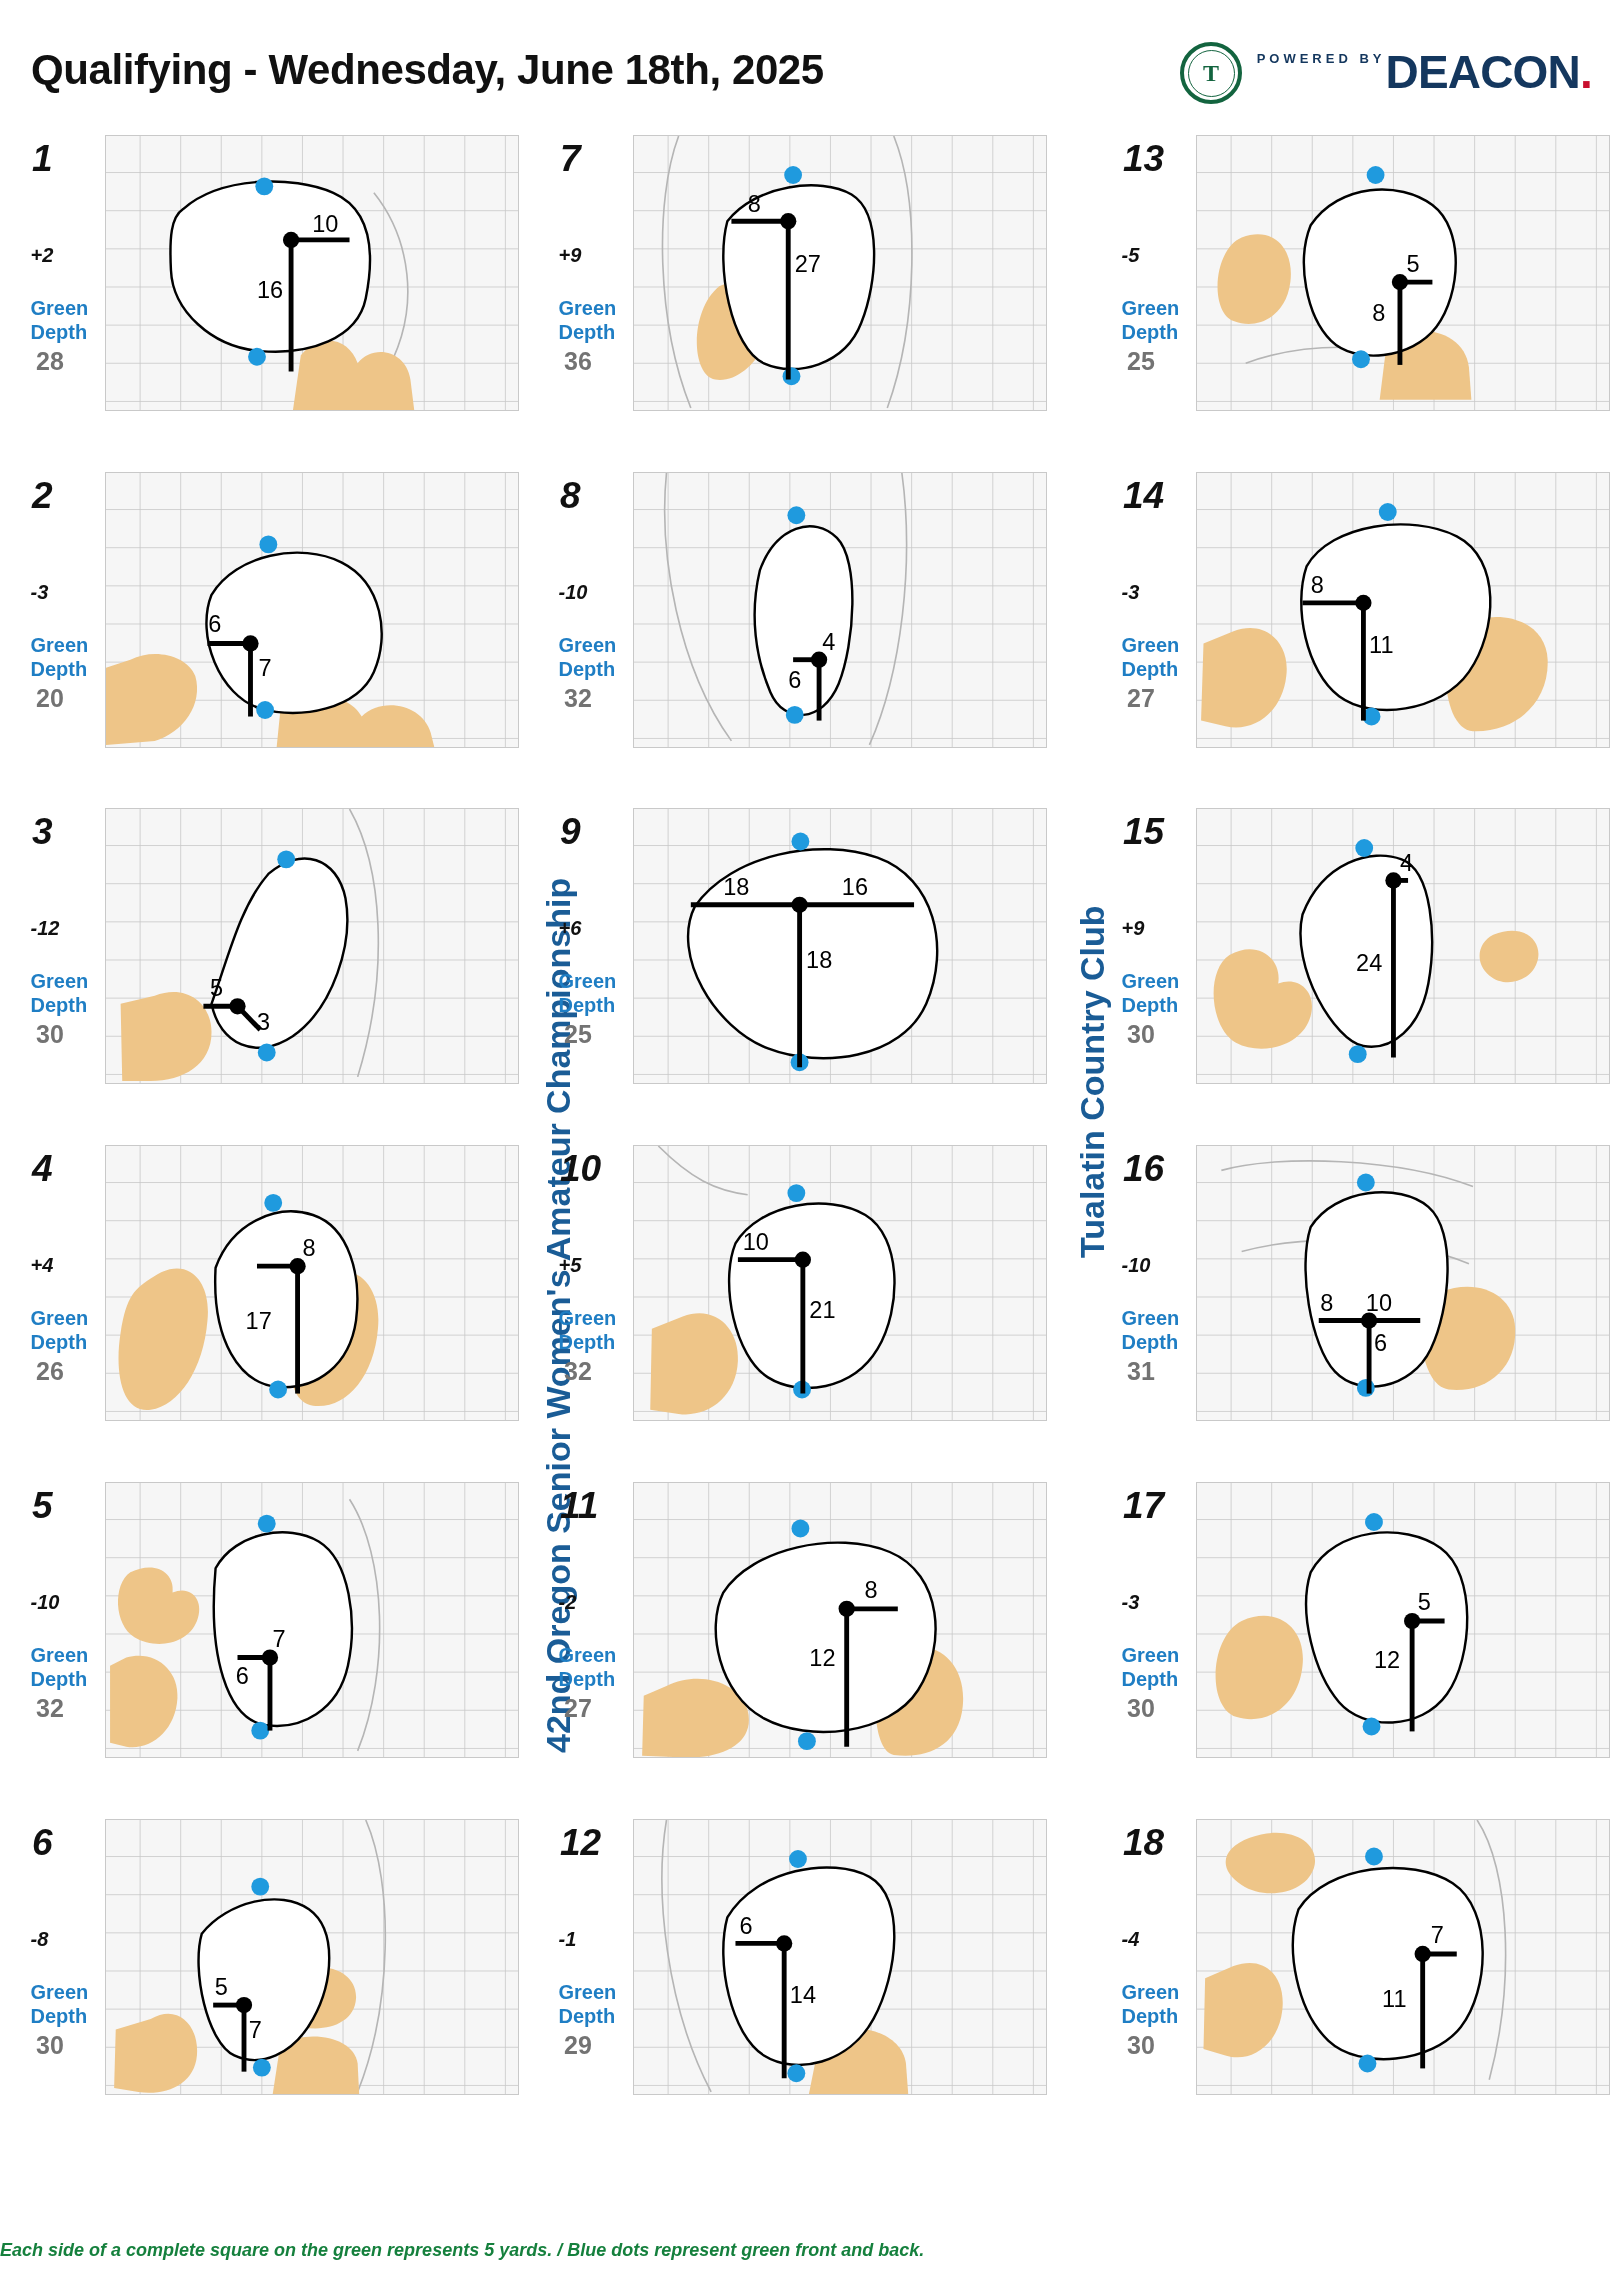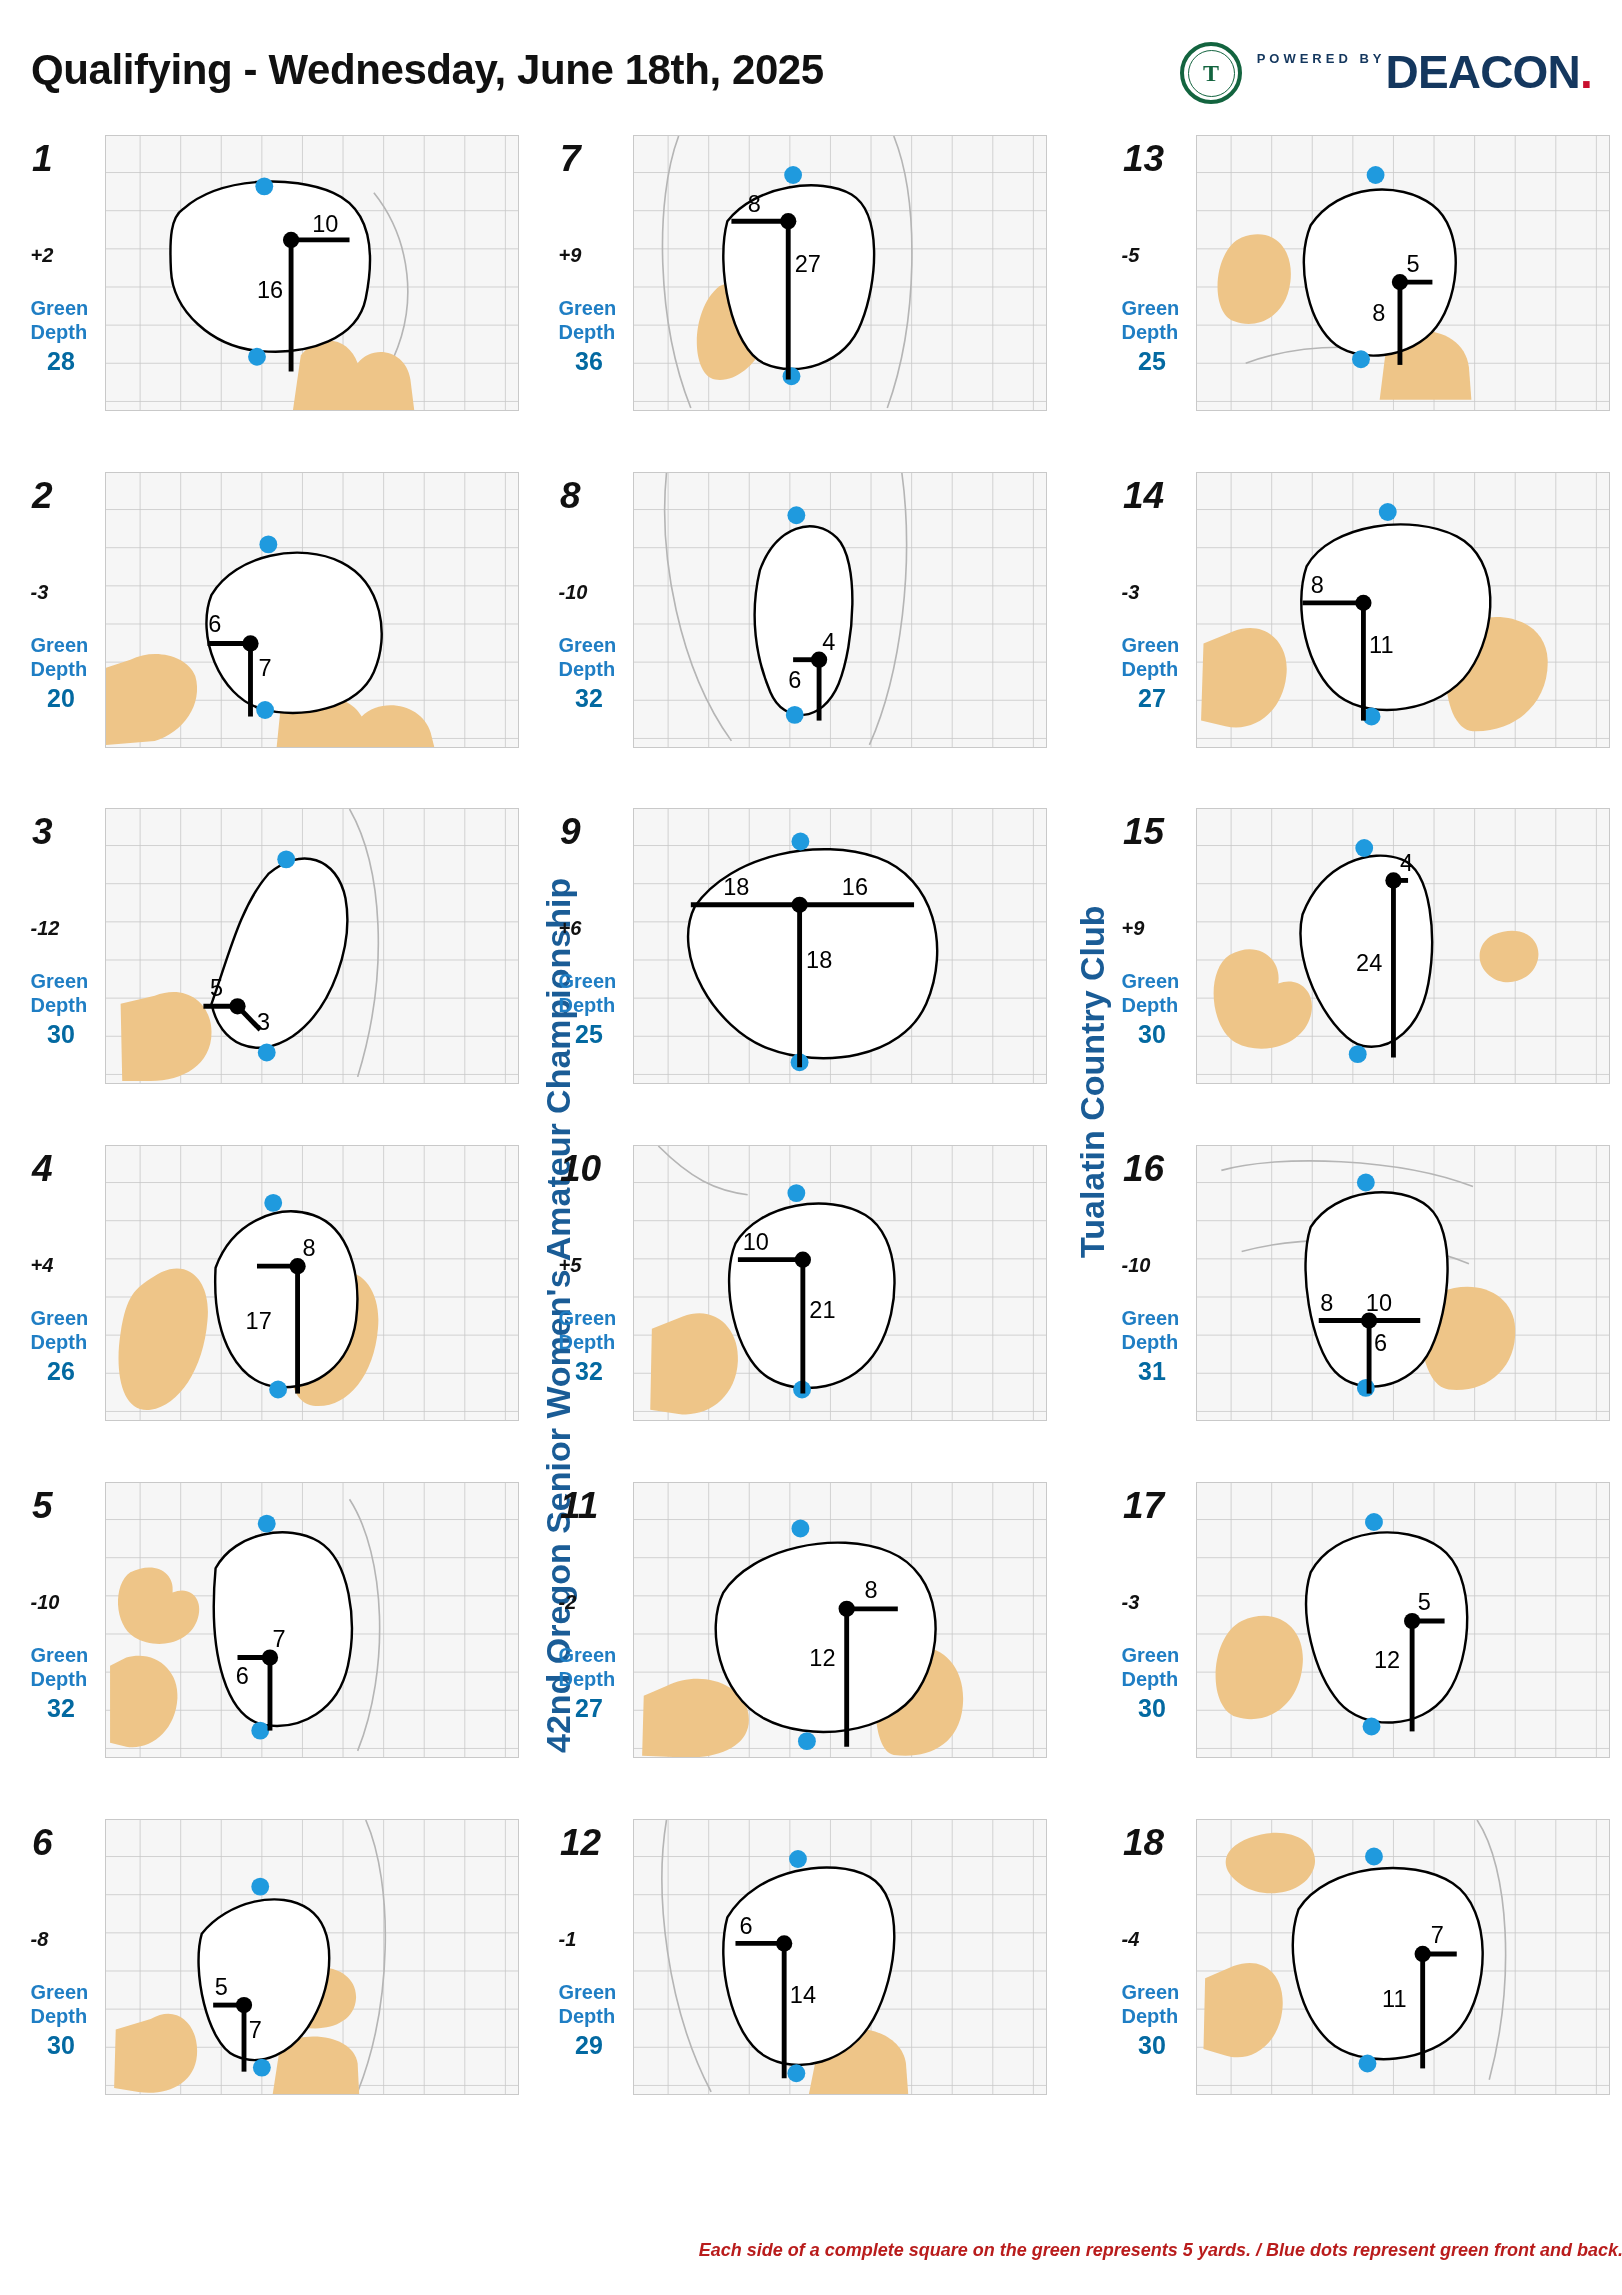--- a/index.html
+++ b/index.html
@@ -124,24 +124,24 @@
   .depth-label {
     position: absolute;
     left: 6.5px; top: 166px;
     font-size: 20px;
     font-weight: bold;
     color: #1f7ec4;
     line-height: 1.2;
   }
   .depth-value {
     position: absolute;
-    left: 23px; top: 217px;
+    left: 12px; top: 217px;
     font-size: 25px;
     font-weight: bold;
-    color: #0369a1;
+    color: #737373;
   }
   .map {
     position: absolute;
     left: 81px; top: 4.9px;
     width: 414px; height: 276px;
     background: #f6f6f6;
     border: 0.8px solid #c9c9c9;
     overflow: hidden;
   }
   .map svg { display: block; }
@@ -163,25 +163,25 @@
   .vtitle-2 {
     left: 1073px;
     top: 1258px;
     transform: rotate(-90deg);
   }
   
   .footer {
     position: absolute;
     bottom: 34px;
     left: 0; width: 1623px;
-    text-align: right;
+    text-align: left;
     font-size: 18px;
     font-weight: bold;
     font-style: italic;
-    color: #b91c1c;
+    color: #15803d;
   }
 </style>
 </head>
 <body>
 
 <div class="page">
 
   <div class="header">
     <div class="title">Qualifying - Wednesday, June 18th, 2025</div>
     <div class="logo">

